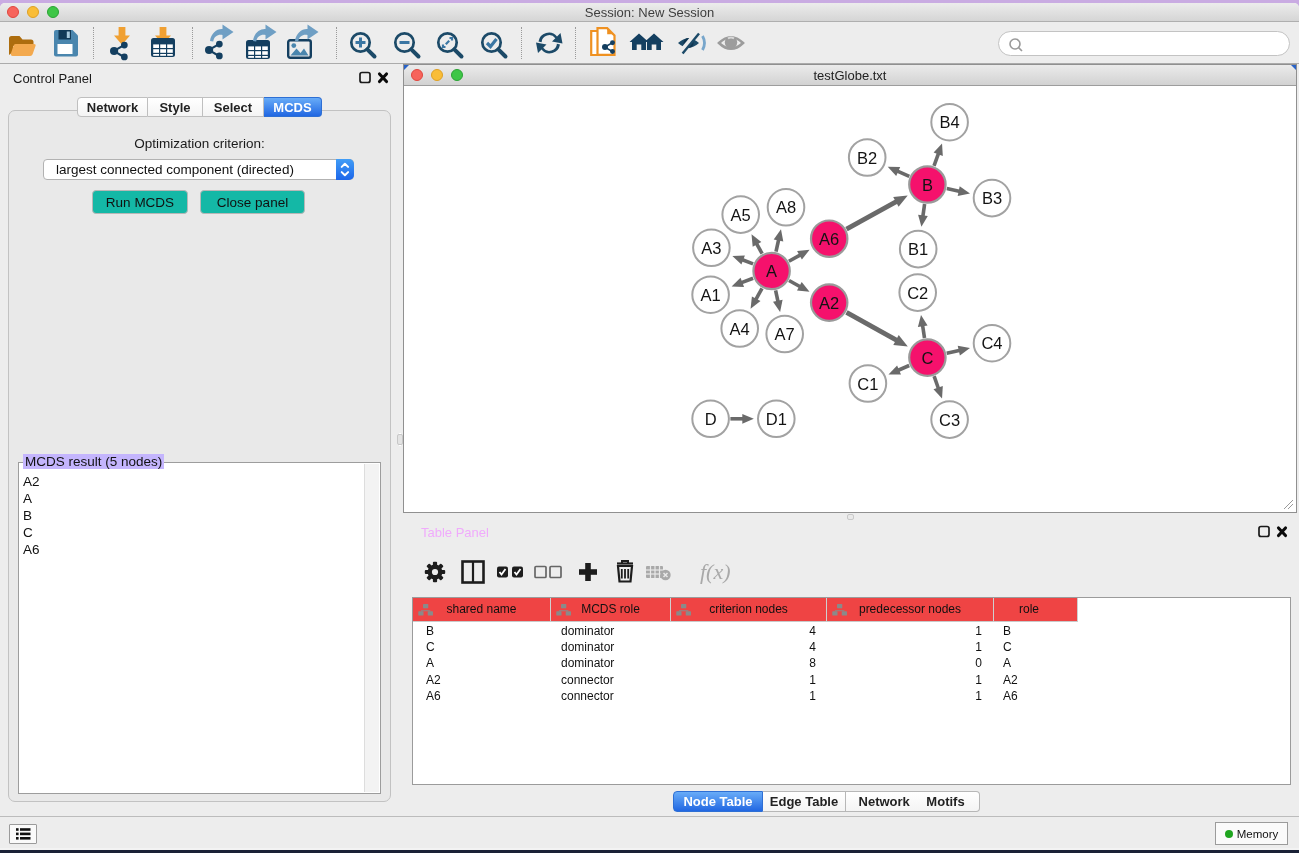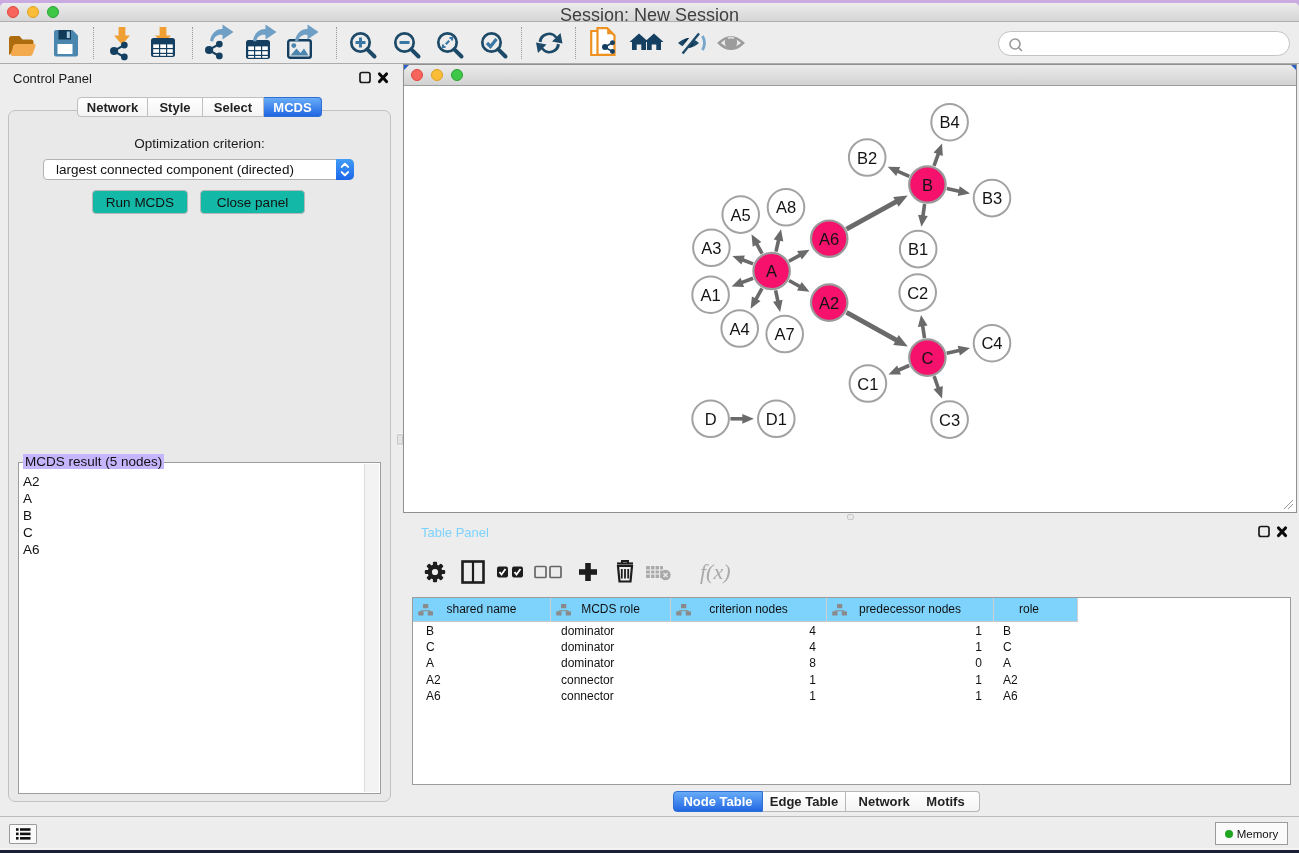--- a/index.html
+++ b/index.html
@@ -3,21 +3,21 @@
 <meta charset="utf-8">
 <style>
   * { margin:0; padding:0; box-sizing:border-box; }
   html,body { width:1299px; height:853px; overflow:hidden; }
   body { font-family:"Liberation Sans", sans-serif; background:#1a2136; position:relative; }
   .abs { position:absolute; }
   #desktop { left:0; top:0; width:1299px; height:8px; background:#c9abe2; }
   #app { left:0; top:3px; width:1299px; height:845px; background:#ededed; border-radius:5px 5px 0 0; overflow:hidden; }
   #titlebar { left:0; top:3px; width:1299px; height:19px; background:linear-gradient(#ececec,#d5d5d5); border-bottom:1px solid #afafaf; border-radius:5px 5px 0 0; }
   .tl { position:absolute; width:12px; height:12px; border-radius:50%; }
-  #titleText { left:0; top:2px; width:1299px; text-align:center; font-size:18px; color:#3e3e3e; }
+  #titleText { left:0; top:2px; width:1299px; text-align:center; font-size:13px; color:#3e3e3e; }
   #toolbar { left:0; top:22px; width:1299px; height:42px; background:#ededed; border-bottom:1px solid #ababab; }
   .sep { position:absolute; top:5px; width:1px; height:32px; border-left:1px dotted #9a9a9a; }
   #search { left:998px; top:31px; width:292px; height:25px; background:#fff; border:1px solid #c3c3c3; border-radius:13px; }
   
   #cpTitle { left:13px; top:71px; font-size:13px; color:#1a1a1a; }
   #cpPanel { left:8px; top:110px; width:383px; height:692px; background:#e9e9e9; border:1px solid #c2c2c2; border-radius:7px; }
   #cpTabs { left:77px; top:97px; height:20px; display:flex; }
   .tab { height:20px; border:1px solid #bfbfbf; border-left:none; background:linear-gradient(#ffffff,#f4f4f4); font-size:13px; font-weight:bold; color:#222; display:flex; align-items:center; justify-content:center; }
   .tab.first { border-left:1px solid #bfbfbf; border-radius:4px 0 0 4px; }
   .tab.last { border-radius:0 4px 4px 0; }
@@ -29,23 +29,23 @@
   #fieldset { left:18px; top:462px; width:363px; height:332px; border:1px solid #9d9d9d; background:#fff; }
   #legend { position:absolute; left:4px; top:-9px; background:#c4b5fd; padding:0 2px; font-size:13.5px; color:#111; }
   #mcdsList { position:absolute; font-size:13.5px; color:#111; left:4px; top:11px; line-height:16.9px; }
   #listScroll { position:absolute; right:1px; top:1px; width:15px; height:328px; background:#f3f3f3; border-left:1px solid #ddd; }
   
   #netwin { left:403px; top:64px; width:894px; height:449px; background:#ececec; border:1px solid #909090; }
   #netTb { position:absolute; left:0; top:0; width:892px; height:21px; background:linear-gradient(#ebebeb,#d2d2d2); border-bottom:1px solid #9d9d9d; }
   #netTitle { position:absolute; left:0; top:3px; width:892px; text-align:center; font-size:13px; color:#222; }
   #canvas { position:absolute; left:0; top:21px; width:892px; height:426px; background:#fff; overflow:hidden; }
   
-  #tpTitle { left:421px; top:525px; font-size:13px; color:#7dd3fc; }
+  #tpTitle { left:421px; top:525px; font-size:13px; color:#f0abfc; }
   #tblWrap { left:412px; top:597px; width:879px; height:188px; background:#fff; border:1px solid #9b9b9b; }
-  .th { position:absolute; top:0; height:24px; background:#7dd3fc; border-right:1px solid #cfcfcf; border-bottom:1px solid #c9c9c9; font-size:12px; color:#111; text-align:center; line-height:23px; }
+  .th { position:absolute; top:0; height:24px; background:#ef4444; border-right:1px solid #cfcfcf; border-bottom:1px solid #c9c9c9; font-size:12px; color:#111; text-align:center; line-height:23px; }
   .td { position:absolute; font-size:12px; color:#111; height:16px; line-height:16px; white-space:pre; }
   .btab { position:absolute; top:791px; height:21px; border:1px solid #b7b7b7; border-left:none; background:linear-gradient(#ffffff,#f4f4f4); font-size:13px; font-weight:bold; color:#222; display:flex; align-items:center; justify-content:center; }
   #status { left:0; top:816px; width:1299px; height:32px; background:#ededed; border-top:1px solid #bcbcbc; }
   #listBtn { left:9px; top:824px; width:28px; height:20px; background:#fafafa; border:1px solid #9b9b9b; border-radius:1px; }
   #memBtn { left:1215px; top:822px; width:73px; height:23px; background:#fafafa; border:1px solid #9b9b9b; border-radius:0; font-size:11.5px; color:#111; display:flex; align-items:center; justify-content:center; gap:4px; }
   .dot { width:8px; height:8px; border-radius:50%; background:#1fa51f; }
   svg { display:block; }
 </style>
 </head>
 <body>
@@ -262,20 +262,21 @@
   <div id="legend">MCDS result (5 nodes)</div>
   <div id="mcdsList">A2<br>A<br>B<br>C<br>A6</div>
   <div id="listScroll"></div>
 </div>
 
 <div class="abs" id="netwin">
   <div id="netTb">
     <div class="tl" style="left:7px;top:4px;background:#f7645c;border:1px solid #e0463e;"></div>
     <div class="tl" style="left:27px;top:4px;background:#f9bd37;border:1px solid #dfa023;"></div>
     <div class="tl" style="left:47px;top:4px;background:#3ec647;border:1px solid #2aa334;"></div>
+    <div id="netTitle">testGlobe.txt</div>
   <div style="position:absolute;left:0;top:0;width:0;height:0;border-top:5px solid #2963c8;border-right:5px solid transparent;"></div>
       <div style="position:absolute;right:0;top:0;width:0;height:0;border-top:5px solid #2963c8;border-left:5px solid transparent;"></div>
     </div>
     <div id="canvas">
       <svg style="margin-left:2px" width="890" height="427" viewBox="0 0 890 427">
         <line x1="347.1" y1="192.2" x2="334.9" y2="196.9" stroke="#6a6a6a" stroke-width="3.6"></line>
         <polygon points="325.6,200.6 334.5,191.8 338.1,201.0" fill="#6a6a6a"></polygon>
         <line x1="347.1" y1="177.9" x2="335.7" y2="173.5" stroke="#6a6a6a" stroke-width="3.6"></line>
         <polygon points="326.4,169.9 338.9,169.5 335.4,178.6" fill="#6a6a6a"></polygon>
         <line x1="356.0" y1="202.3" x2="349.5" y2="214.1" stroke="#6a6a6a" stroke-width="3.6"></line>

